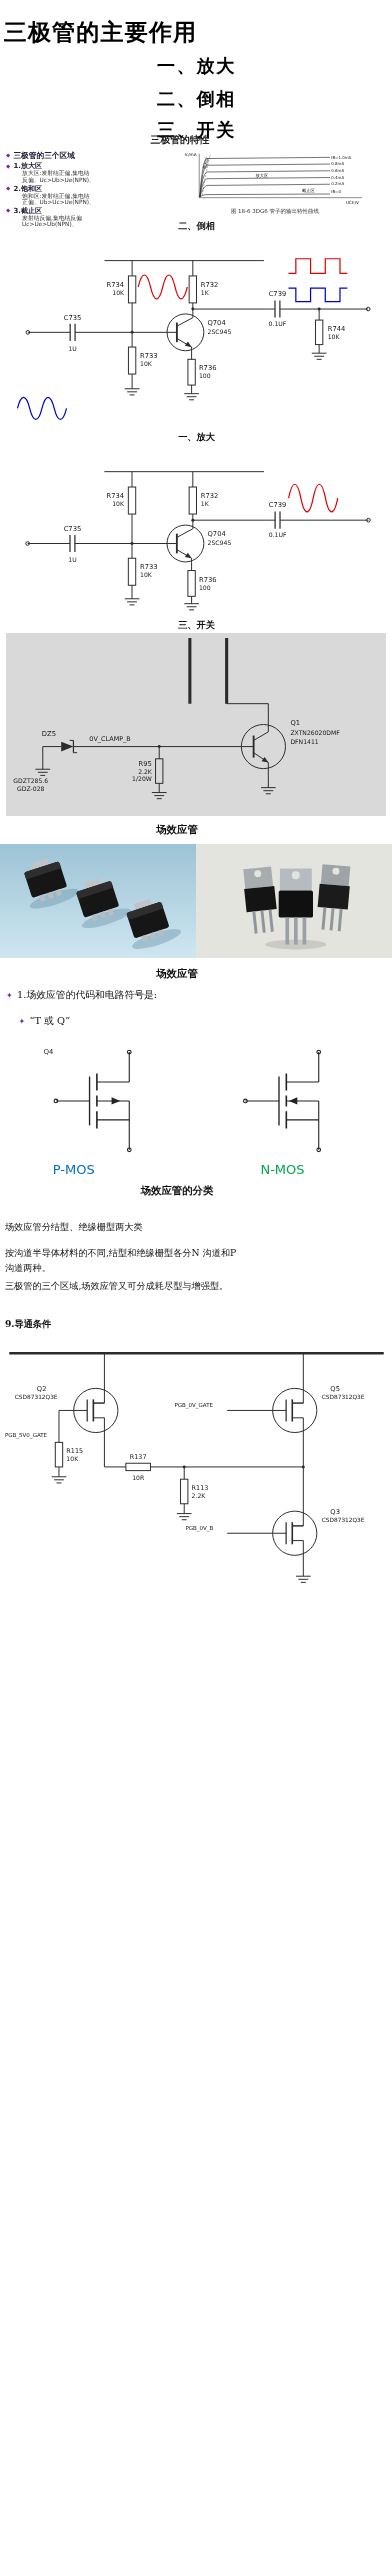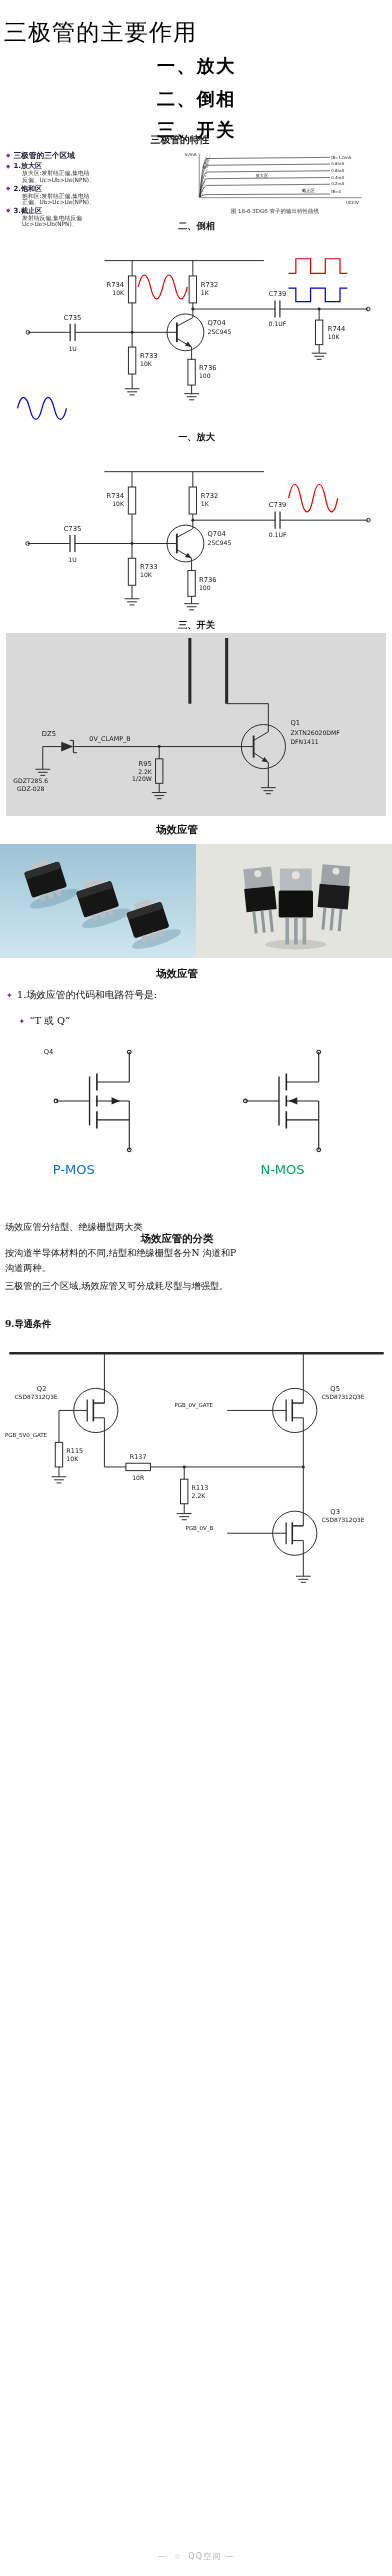--- a/index.html
+++ b/index.html
@@ -1,28 +1,28 @@
 <!DOCTYPE html>
 <html style="font-size:9.8px"><head>
 <meta charset="utf-8">
 <style>
   html,body{margin:0;padding:0;}
   body{background:#ffffff;font-family:"DejaVu Sans","Liberation Sans",sans-serif;color:#111;}
   .page{position:relative;width:393px;height:2576px;background:#fff;overflow:hidden;}
   .abs{position:absolute;}
   .serif{font-family:"DejaVu Serif","Liberation Serif",serif;}
-  .doc-title{top:1.2px;left:3.7px;font-size:23px;font-weight:400;letter-spacing:1.2px;color:#000;}
+  .doc-title{top:1.2px;left:3.7px;font-size:23px;font-weight:700;letter-spacing:1.2px;color:#000;}
   .toc-item{left:0;width:393px;text-align:center;font-size:18px;font-weight:600;letter-spacing:1.8px;color:#000;}
   .t1{top:54px;} .t2{top:87px;} .t3{top:118px;}
   .h-char{top:134px;left:0;width:360px;text-align:center;font-size:9.8px;font-weight:600;color:#222;}
   .sub-h{left:0;width:393px;text-align:center;font-size:9.2px;font-weight:700;color:#111;}
   .h-invert{top:220px;} .h-amplify{top:431px;} .h-switch{top:619px;}
   .mid-h{left:0;width:354px;text-align:center;font-size:10.4px;font-weight:600;color:#111;}
   .h-fet1{top:823px;} .h-fet2{top:967px;}
-  .h-class{top:1184px;font-weight:700;margin-top:48px;} .h-app{top:1296px;font-weight:700;}
+  .h-class{top:1184px;font-weight:700;} .h-app{top:1296px;font-weight:700;}
   .slide{top:150px;left:0;width:393px;height:69px;background:#fff;}
   .slide-left{position:absolute;top:0;left:6.1px;width:173px;}
   .sl-row{white-space:nowrap;}
   .dm{color:#7030a0;font-size:5.5px;margin-right:3.1px;vertical-align:0.6px;}
   .sl-title-text{font-size:7.7px;font-weight:700;color:#20203a;}
   .sl-sub-text{font-size:7px;font-weight:700;color:#20203a;}
   .sl-title{line-height:9.2px;} .sl-sub{line-height:8px;margin-top:0.6px;}
   .sl-body{font-size:5.8px;line-height:6.4px;color:#333;padding-left:16px;white-space:nowrap;}
   .slide-right{position:absolute;top:0;left:183px;width:206px;}
   .chart-caption{width:184px;text-align:center;font-size:5.5px;color:#333;margin-top:0.6px;}
@@ -434,21 +434,15 @@
     <text x="225" y="231" font-size="10" text-anchor="middle">10R</text>
     <text x="312" y="248" font-size="10.5">R113</text>
     <text x="312" y="261" font-size="10">2.2K</text>
     <text x="108" y="188" font-size="10.5">R115</text>
     <text x="108" y="201" font-size="10">10K</text>
     <text x="8" y="162" font-size="9">PGB_5V0_GATE</text>
     <text x="284" y="113" font-size="9">PGB_0V_GATE</text>
     <text x="302" y="313" font-size="9">PGB_0V_B</text>
   </svg>
 
-  <div class="abs footer">
-    <span>—</span>
-    <span class="footer-star">☆</span>
-    <span>QQ空间</span>
-    <span>—</span>
-  </div>
 
 </div>
 
 
 </body></html>

